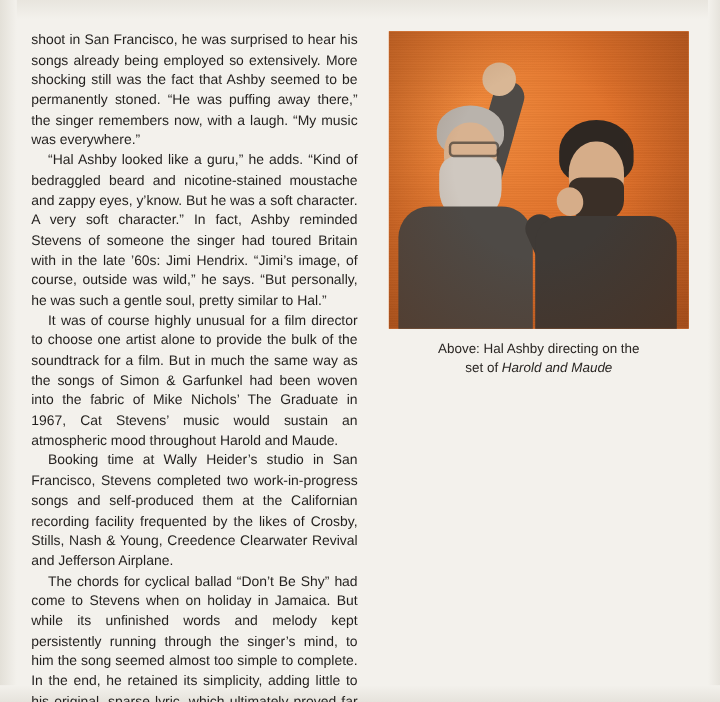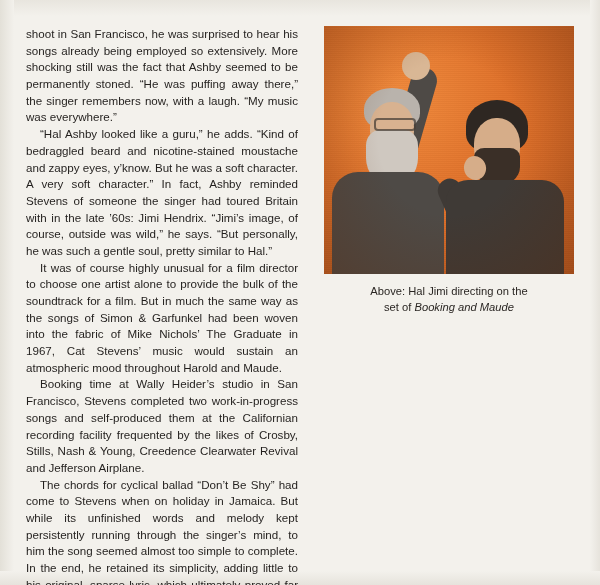--- a/index.html
+++ b/index.html
@@ -237,22 +237,22 @@
         <div class="fig-a-body"></div>
         <div class="fig-b-arm"></div>
         <div class="fig-b-hair"></div>
         <div class="fig-b-head"></div>
         <div class="fig-b-beard"></div>
         <div class="fig-b-hand"></div>
         <div class="fig-b-body"></div>
         <div class="photo-vignette"></div>
       </div>
       <div class="caption">
-        <span>Above: Hal Jimi directing on the</span><br>
-        <span>set of </span><em>Booking and Maude</em>
+        <span>Above: Hal Ashby directing on the</span><br>
+        <span>set of </span><em>Harold and Maude</em>
       </div>
     </div>
 
     <div class="col-left">
       <p class="body">shoot in San Francisco, he was surprised to hear his songs already being employed so extensively. More shocking still was the fact that Ashby seemed to be permanently stoned. “He was puffing away there,” the singer remembers now, with a laugh. “My music was everywhere.”</p>
       <p class="body">“Hal Ashby looked like a guru,” he adds. “Kind of bedraggled beard and nicotine-stained moustache and zappy eyes, y’know. But he was a soft character. A very soft character.” In fact, Ashby reminded Stevens of someone the singer had toured Britain with in the late ’60s: Jimi Hendrix. “Jimi’s image, of course, outside was wild,” he says. “But personally, he was such a gentle soul, pretty similar to Hal.”</p>
       <p class="body">It was of course highly unusual for a film director to choose one artist alone to provide the bulk of the soundtrack for a film. But in much the same way as the songs of Simon &amp; Garfunkel had been woven into the fabric of Mike Nichols’ The Graduate in 1967, Cat Stevens’ music would sustain an atmospheric mood throughout Harold and Maude.</p>
       <p class="body">Booking time at Wally Heider’s studio in San Francisco, Stevens completed two work-in-progress songs and self-produced them at the Californian recording facility frequented by the likes of Crosby, Stills, Nash &amp; Young, Creedence Clearwater Revival and Jefferson Airplane.</p>
       <p class="body">The chords for cyclical ballad “Don’t Be Shy” had come to Stevens when on holiday in Jamaica. But while its unfinished words and melody kept persistently running through the singer’s mind, to him the song seemed almost too simple to complete. In the end, he retained its simplicity, adding little to his original, sparse lyric, which ultimately proved far more effective, given that it was a gently urging message to the listener to find some sense</p>
     </div>

